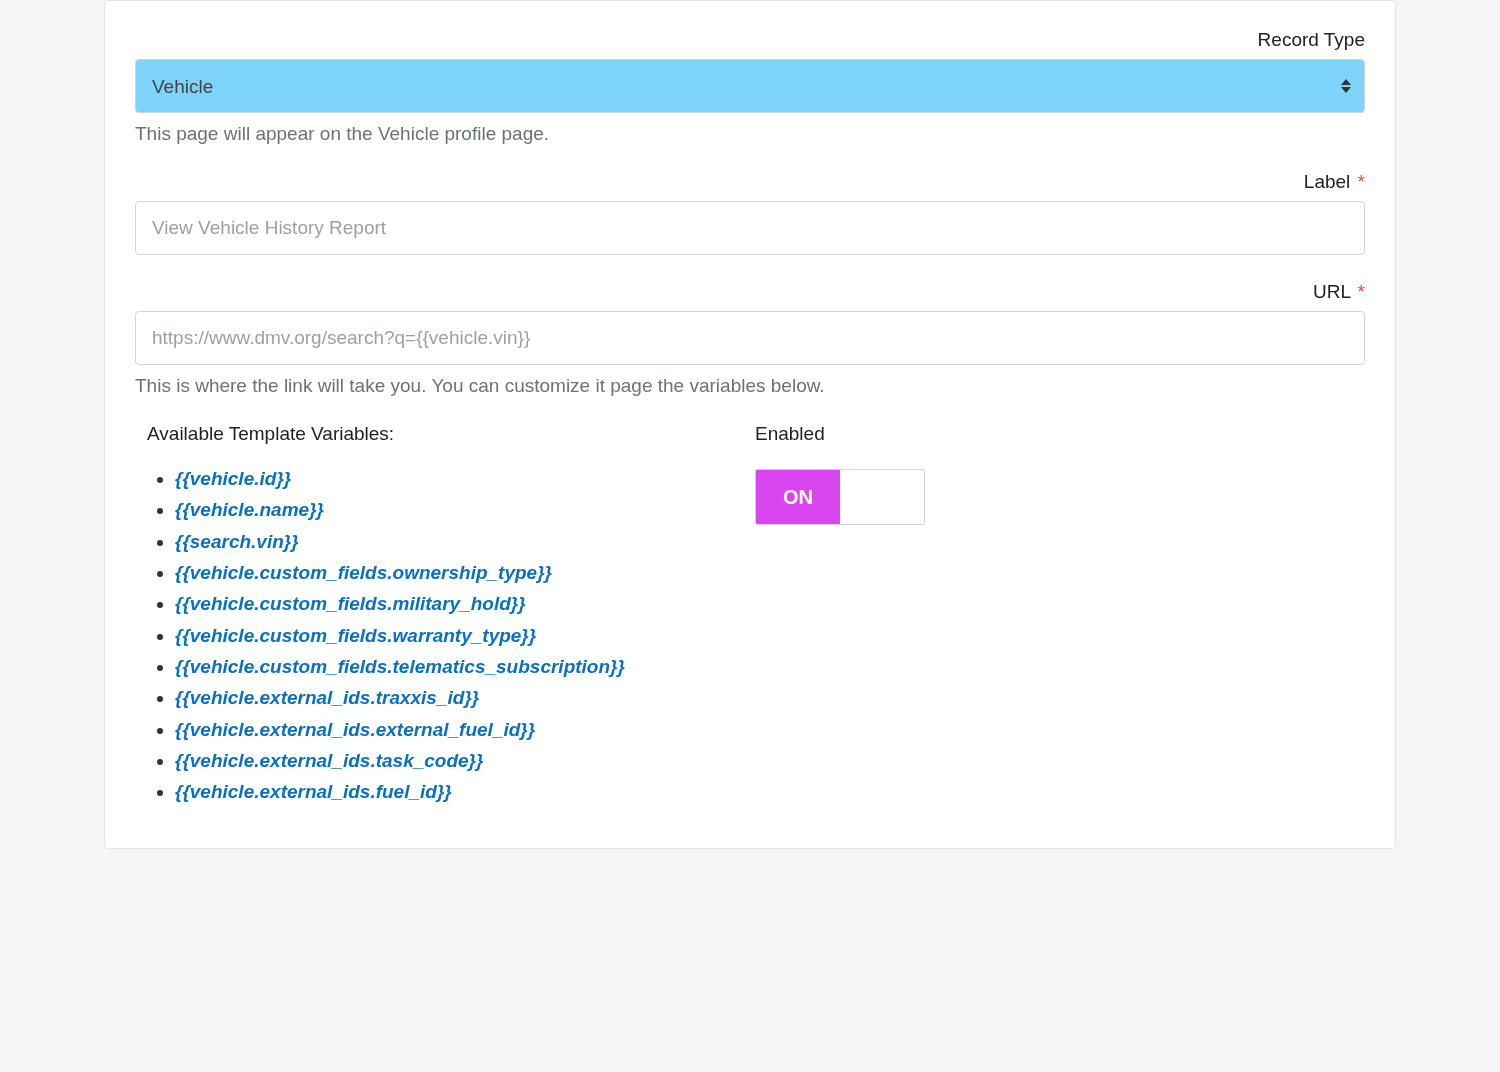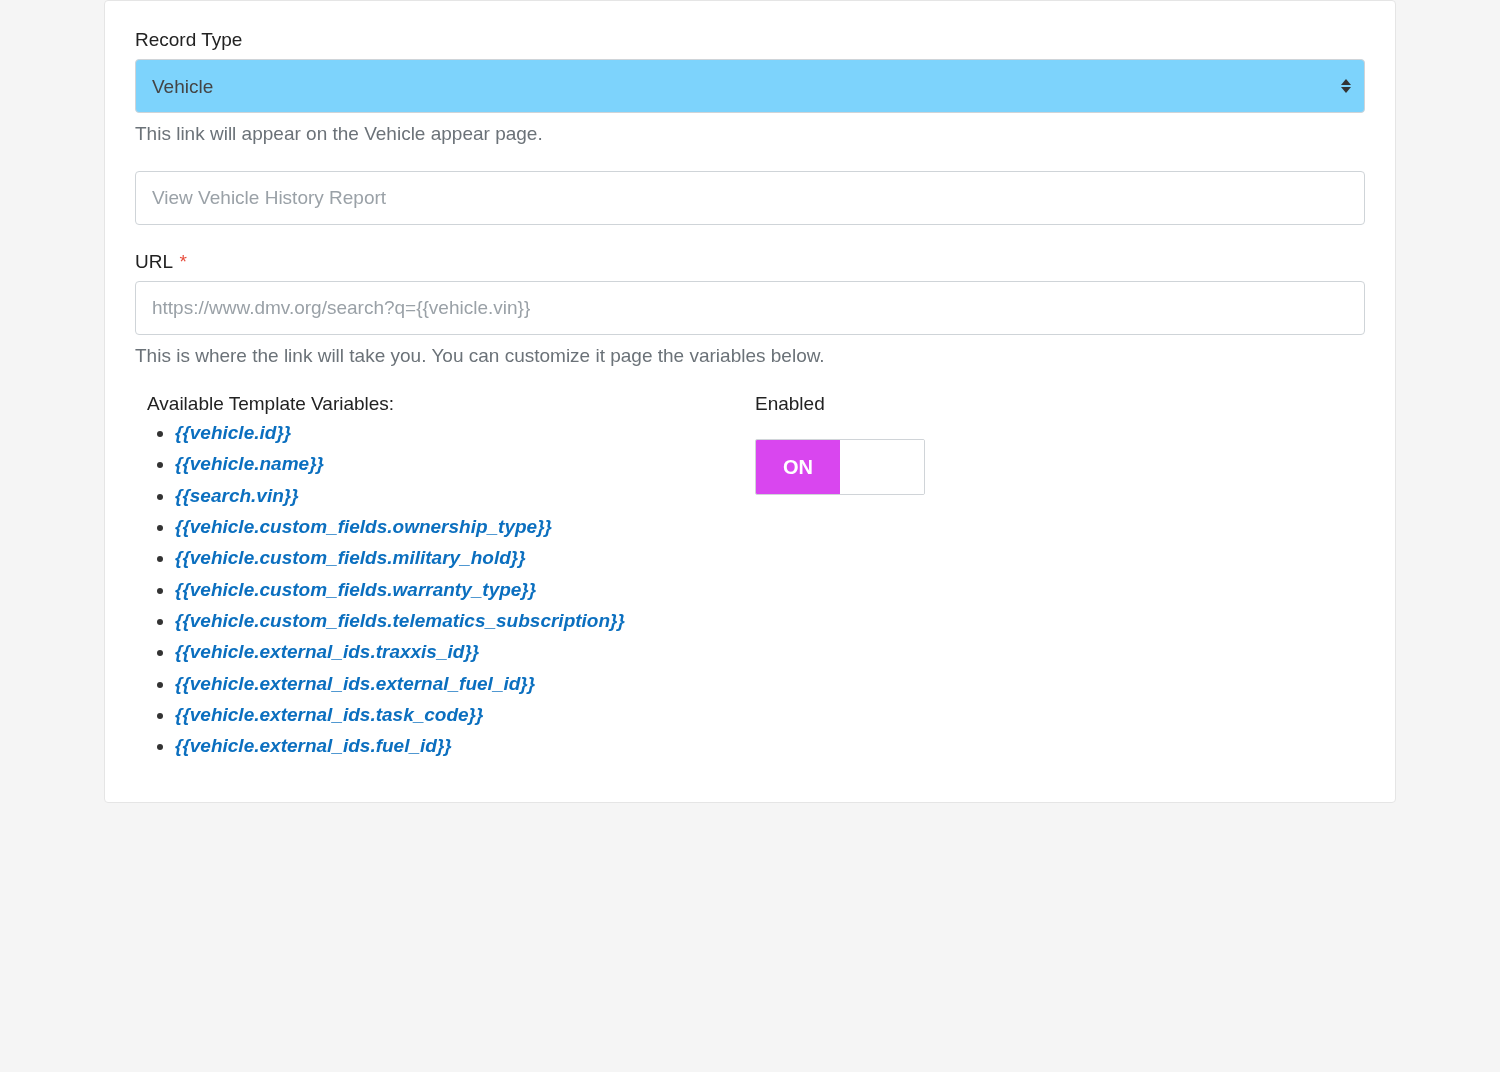--- a/index.html
+++ b/index.html
@@ -20,20 +20,21 @@
   }
   .form-group {
     margin-bottom: 26px;
   }
   .form-label {
     display: block;
     font-size: 19px;
     color: #222;
     margin-bottom: 8px;
     font-weight: 400;
+    text-align: right;
   }
   .required {
     color: #e74c3c;
     margin-left: 2px;
   }
   .select-wrap {
     position: relative;
     width: 100%;
   }
   select.form-control {
@@ -89,21 +90,21 @@
     flex: 0 0 auto;
     min-width: 560px;
     padding-left: 12px;
   }
   .col-enabled {
     flex: 0 0 auto;
   }
   .vars-title {
     font-size: 19px;
     color: #222;
-    margin-bottom: 2px;
+    margin-bottom: 18px;
     font-weight: 400;
   }
   ul.var-list {
     margin: 0;
     padding-left: 28px;
   }
   ul.var-list li {
     font-size: 19px;
     line-height: 1.65;
     color: #333;
@@ -160,24 +161,28 @@
       </select>
       <span class="select-arrows">
         <svg width="10" height="6" viewBox="0 0 10 6">
             <path d="M5 0 L10 6 L0 6 Z" fill="#333"></path>
           </svg>
         <svg width="10" height="6" viewBox="0 0 10 6">
             <path d="M0 0 L10 0 L5 6 Z" fill="#333"></path>
           </svg>
       </span>
     </div>
-    <div class="help-text">This link will appear on the Vehicle appear page.</div>
+    <div class="help-text">This page will appear on the Vehicle profile page.</div>
   </div>
 
   <div class="form-group">
+    <label class="form-label">
+      <span>Label</span>
+      <span class="required">*</span>
+    </label>
     <input type="text" class="form-control" placeholder="View Vehicle History Report" style="">
   </div>
 
   <div class="form-group">
     <label class="form-label">
       <span>URL</span>
       <span class="required">*</span>
     </label>
     <input type="text" class="form-control" placeholder="https://www.dmv.org/search?q={{vehicle.vin}}" style="">
     <div class="help-text">This is where the link will take you. You can customize it page the variables below.</div>

